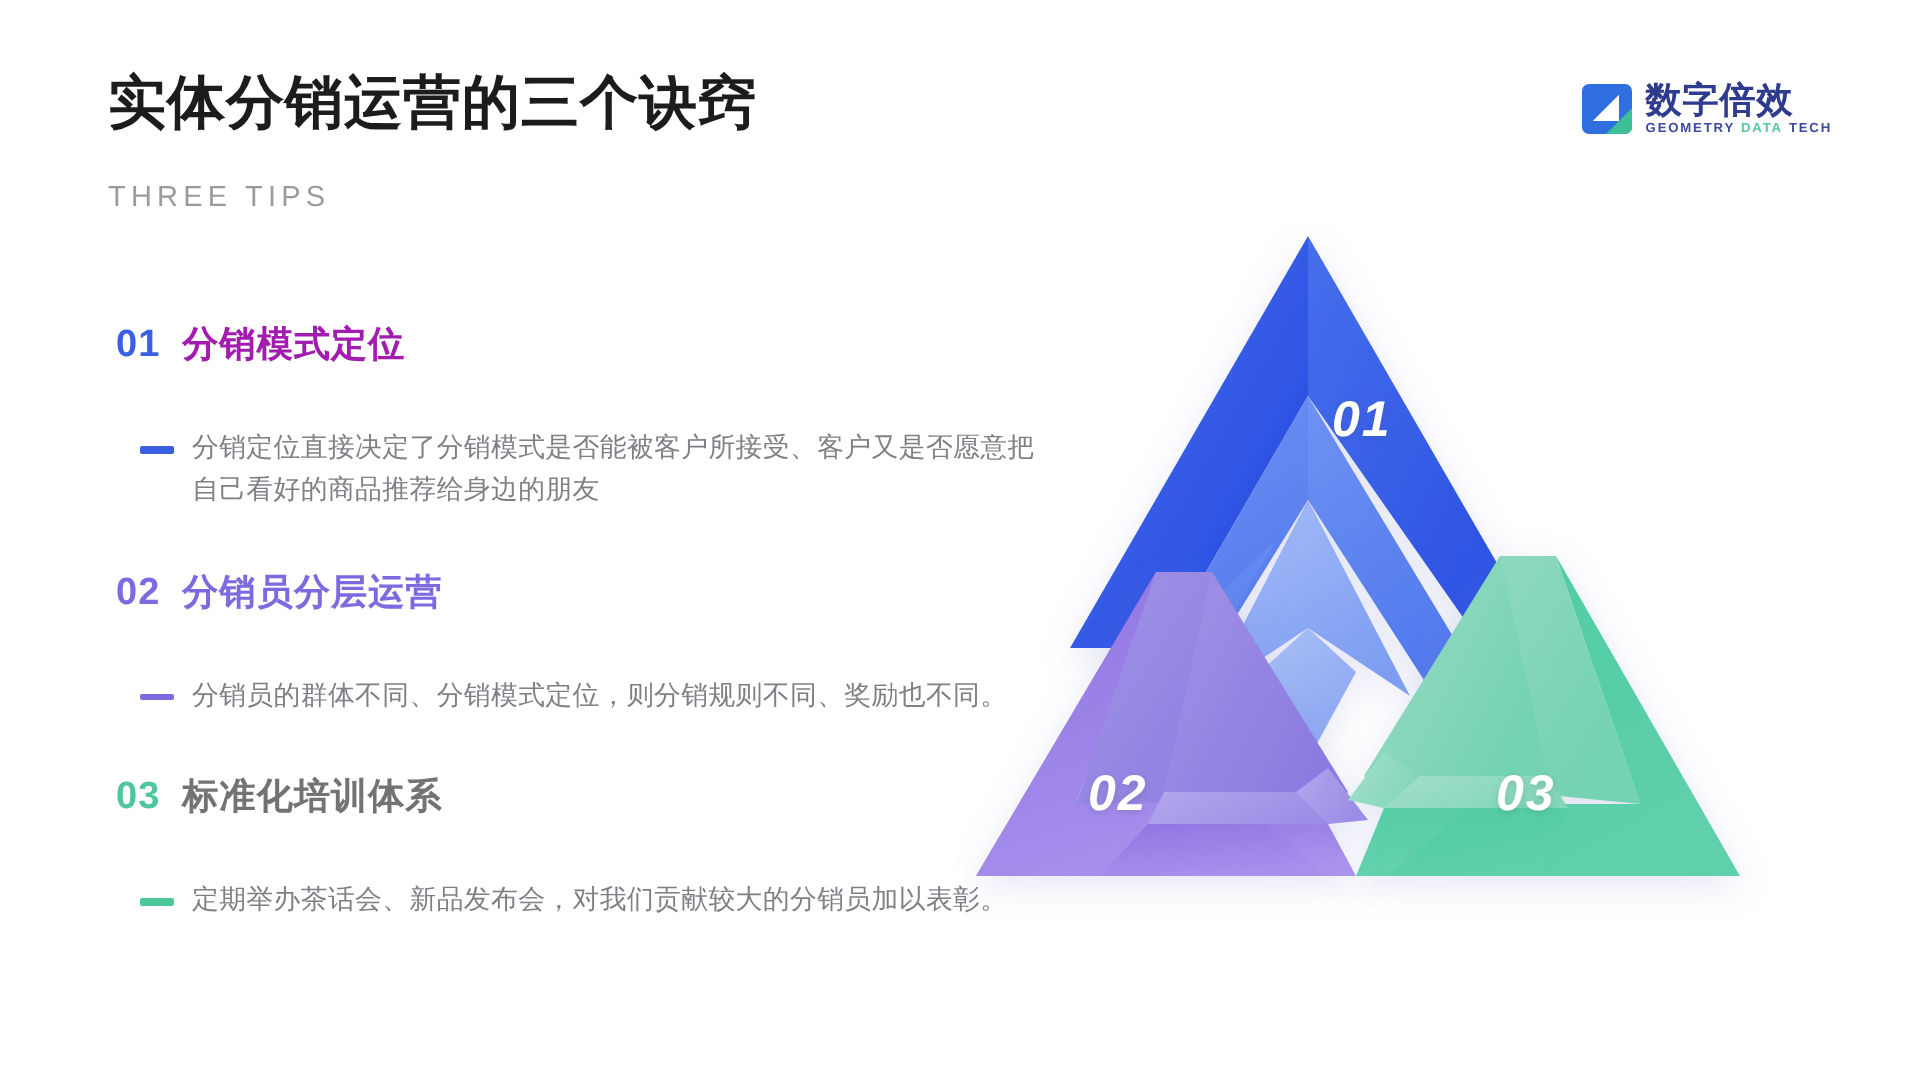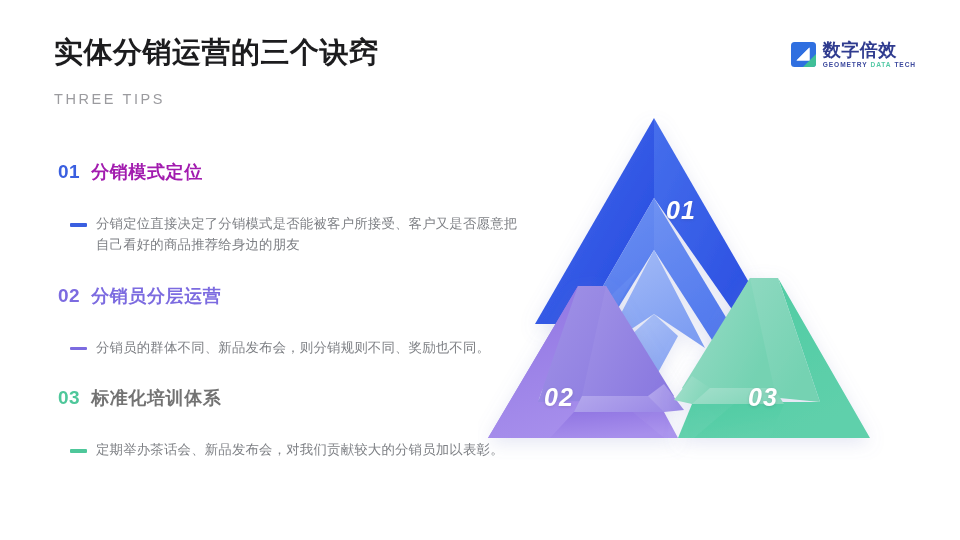--- a/index.html
+++ b/index.html
@@ -197,21 +197,21 @@
       </div>
     </div>
 
     <div class="item">
       <div class="item-head">
         <span class="item-num" style="color:#7c6be0">02</span>
         <span class="item-title" style="color:#7c6be0">分销员分层运营</span>
       </div>
       <div class="item-body">
         <span class="dash" style="background:#7c6be0"></span>
-        <span class="item-text">分销员的群体不同、新品发布会，则分销规则不同、奖励也不同。</span>
+        <span class="item-text">分销员的群体不同、分销模式定位，则分销规则不同、奖励也不同。</span>
       </div>
     </div>
 
     <div class="item">
       <div class="item-head">
         <span class="item-num" style="color:#4ec79a">03</span>
         <span class="item-title" style="color:#737373">标准化培训体系</span>
       </div>
       <div class="item-body">
         <span class="dash" style="background:#4ec79a"></span>

